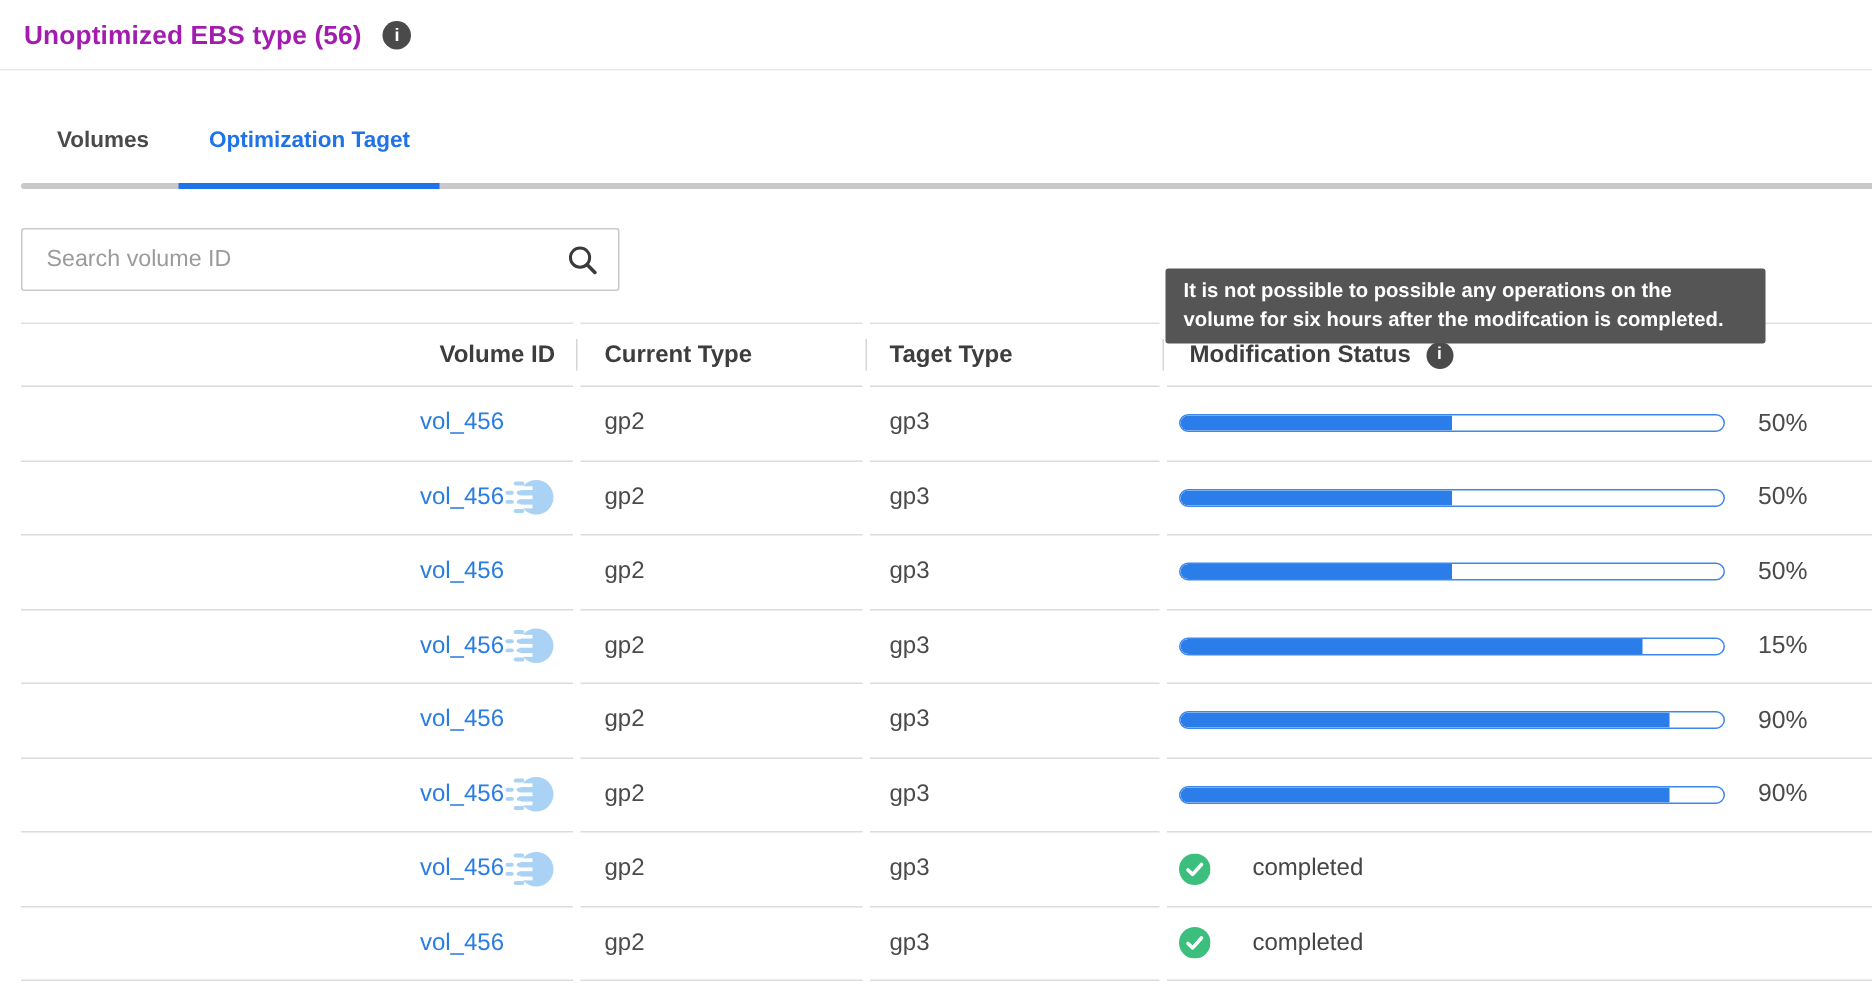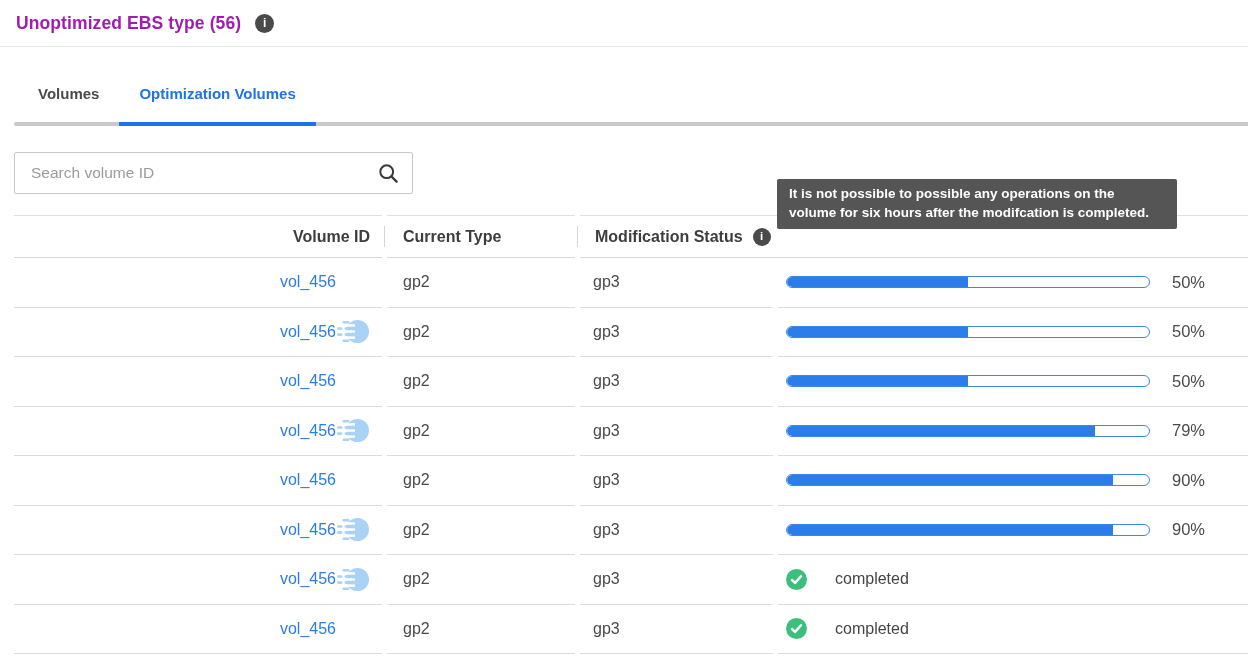--- a/index.html
+++ b/index.html
@@ -77,21 +77,21 @@
 <div class="page">
 
   <div class="page-header">
     <div class="page-title">Unoptimized EBS type (56)</div>
     <span class="info-badge">i</span>
   </div>
 
   <div class="tabs-region">
     <div class="tabs">
       <div class="tab">Volumes</div>
-      <div class="tab active">Optimization Volumes</div>
+      <div class="tab active">Optimization Taget</div>
     </div>
     <div class="tab-track"></div>
   </div>
 
   <div class="search-row">
     <div class="search-box">
       <input type="text" placeholder="Search volume ID" style="">
       <span class="search-icon-btn">
         <svg width="21" height="21" viewBox="0 0 21 21">
           <circle cx="8.7" cy="8.7" r="6.4" fill="none" stroke="#3a3a3a" stroke-width="2"></circle>
@@ -102,20 +102,23 @@
   </div>
 
   <div class="table">
     <div class="trow thead">
       <div class="cell c1">
         <span>Volume ID</span>
       </div>
       <div class="cell c2">
         <span>Current Type</span>
       </div>
+      <div class="cell c3">
+        <span>Taget Type</span>
+      </div>
       <div class="cell c4">
         <span>Modification Status</span>
         <span class="info-badge" style="width:18px;height:18px;font-size:11.5px;">i</span>
       </div>
     </div>
     <div class="tbody">
   <div class="trow">
     <div class="cell c1">
       <a class="vol-link">vol_456</a>
       <span class="fast-icon" style="visibility: hidden;">
@@ -250,21 +253,21 @@
       <span>gp2</span>
     </div>
     <div class="cell c3">
       <span>gp3</span>
     </div>
     <div class="cell c4">
       <span class="progress-wrap">
         <span class="bar">
           <span class="bar-fill" style="width: 85%;"></span>
         </span>
-        <span class="pct">79%</span>
+        <span class="pct">15%</span>
       </span>
 
     </div>
   </div>
 
   <div class="trow">
     <div class="cell c1">
       <a class="vol-link">vol_456</a>
       <span class="fast-icon" style="visibility: hidden;">
         <svg width="34" height="25" viewBox="0 0 34 25">

